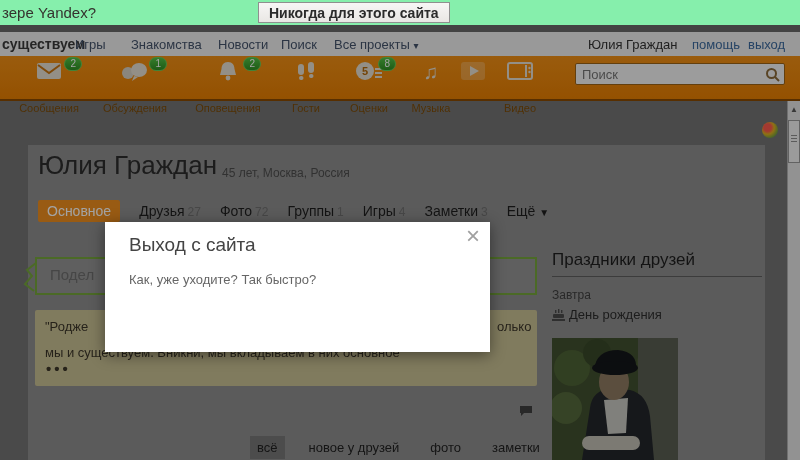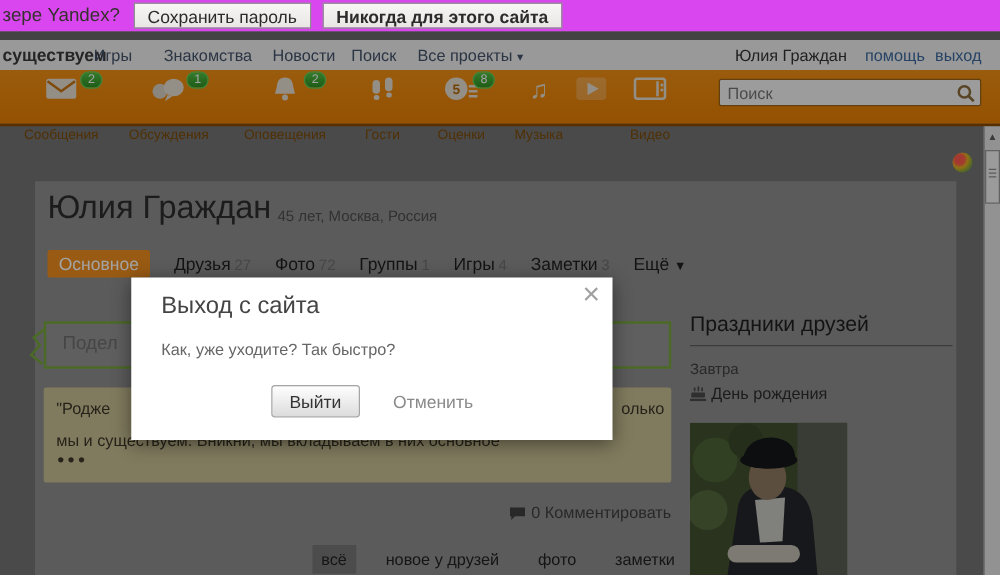--- a/index.html
+++ b/index.html
@@ -1,21 +1,21 @@
 <!DOCTYPE html>
 <html><head>
 <meta charset="utf-8">
 <style>
   * { margin:0; padding:0; box-sizing:border-box; }
   html,body { width:800px; height:460px; overflow:hidden; }
   body { font-family:"Liberation Sans","DejaVu Sans",sans-serif; background:#757575; position:relative; }
   .abs { position:absolute; }
 
   
-  .browser-bar { left:0; top:0; width:800px; height:25px; background:#d946ef; z-index:70; }
+  .browser-bar { left:0; top:0; width:800px; height:25px; background:#86efac; z-index:70; }
   .bb-text { left:2px; top:4px; font-size:15px; color:#35322e; }
   .bb-btn { top:2px; height:21px; background:linear-gradient(#f7f6f5,#e9e7e4); border:1px solid #8f8f8f; font-size:14px; color:#2b2b2b; padding:0 10px; font-family:inherit; cursor:pointer; }
   .bb-btn.save { left:107px; }
   .bb-btn.never { left:258px;font-weight:bold; }
   .top-strip { left:0; top:25px; width:800px; height:7px; background:#6a6a6a; }
 
   
   .site-nav { left:0; top:32px; width:800px; height:24px; background:#efefef; }
   .brand { left:2px; top:4px; font-size:14px; font-weight:bold; color:#3a3a3a; cursor:pointer; }
   .nav-item { top:5px; font-size:13px; color:#44536b; cursor:pointer; text-decoration:none; }
@@ -222,21 +222,21 @@
 
 <div class="abs post"></div>
 <span class="abs post-l1a">"Родже</span>
 <span class="abs post-l1b">олько</span>
 <span class="abs post-l2">мы и существуем. Вникни, мы вкладываем в них основное</span>
 <span class="abs post-dots">•••</span>
 
 <div class="abs comments">
   <svg width="14" height="11">
       <path d="M1 1h12v7H5l-3 3v-3H1z" fill="#3f3f3f"></path>
-    </svg><span>0 Комментировать</span>
+    </svg>
 </div>
 
 <div class="abs feed-tabs">
   <span class="ftab active">всё</span>
   <span class="ftab">новое у друзей</span>
   <span class="ftab">фото</span>
   <span class="ftab">заметки</span>
   <span class="ftab"><span>ещё</span><span class="arr" style="font-size:9px">▼</span></span>
 </div>
 
@@ -276,23 +276,18 @@
     <i></i>
     <i></i>
   </div>
 
 <div class="abs overlay"></div>
 
 <div class="abs dialog">
   <span class="abs dlg-title">Выход с сайта</span>
   <span class="abs dlg-msg">Как, уже уходите? Так быстро?</span>
   <span class="abs dlg-close">×</span>
-  <div class="abs dlg-actions">
-    <button class="dlg-confirm">Выйти</button>
-    <span class="dlg-cancel">Отменить</span>
-  </div>
 </div>
 
 <div class="abs browser-bar">
   <span class="abs bb-text">зере Yandex?</span>
-  <button class="abs bb-btn save">Сохранить пароль</button>
   <button class="abs bb-btn never">Никогда для этого сайта</button>
 </div>
 
 </body></html>

